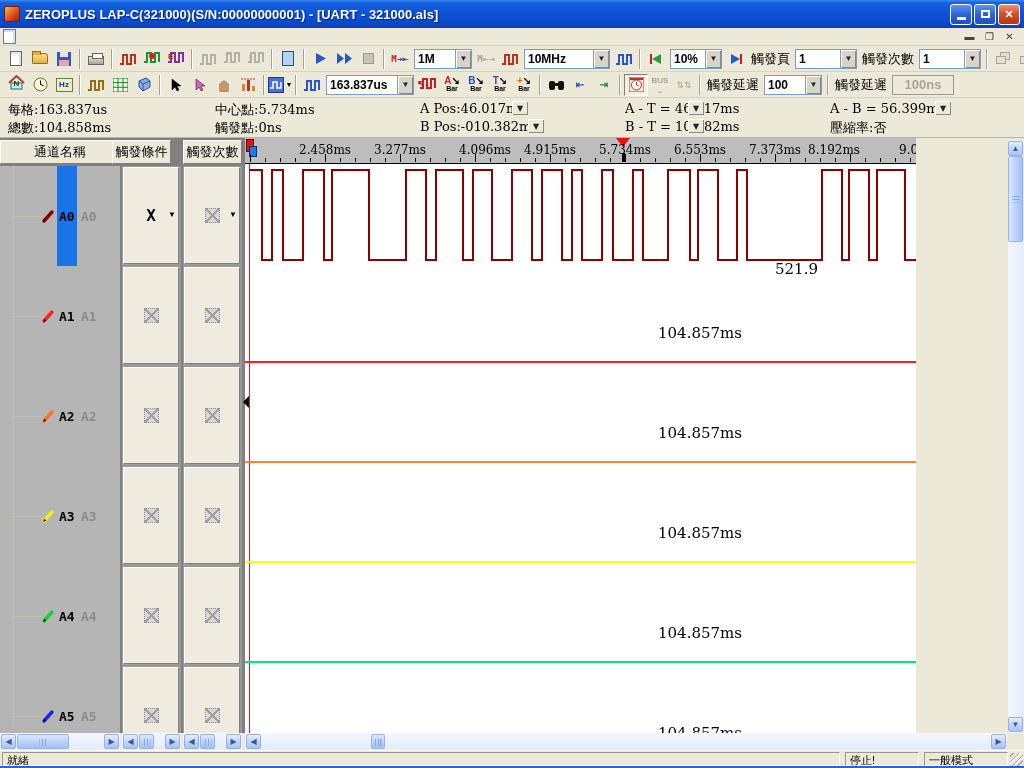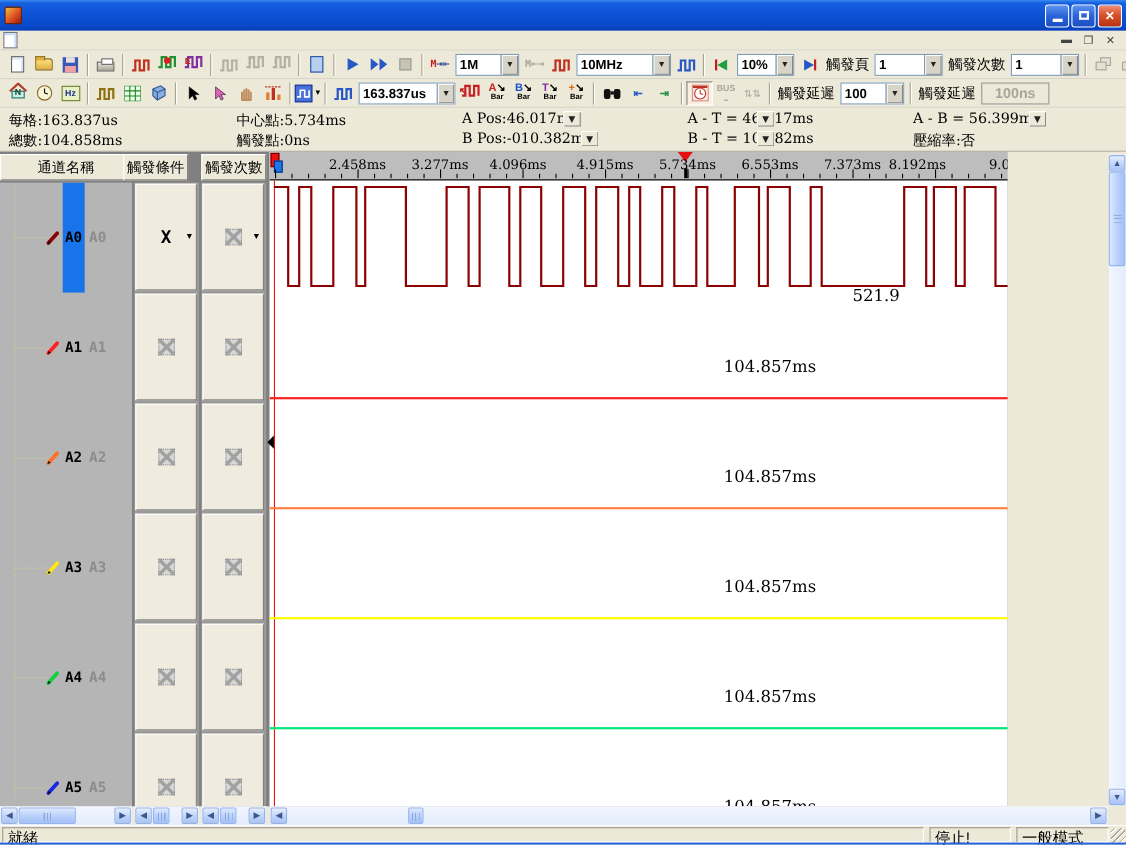--- a/index.html
+++ b/index.html
@@ -119,34 +119,35 @@
   #vscroll { position:absolute; left:1008px; top:140px; width:16px; height:593px;
     background:linear-gradient(90deg,#F2F6FE,#E3ECFD); }
   #vthumb { position:absolute; left:0px; top:16px; width:15px; height:86px; border-radius:2px;
     background:linear-gradient(90deg,#DCE9FE,#BCD2FB 50%,#A3C0F4); border:1px solid #96B4EF; }
   .grip-v { position:absolute; top:50%; left:50%; transform:translate(-50%,-50%); width:7px; height:7px;
     background:repeating-linear-gradient(0deg,#89A8E0 0 1px,transparent 1px 3px); }
   #sb-corner { position:absolute; left:1008px; top:733px; width:16px; height:17px; background:#ECE9D8; }
 
   
   #statusbar { position:absolute; left:0; top:750px; width:1024px; height:16px; background:#ECE9D8;
-    border-top:1px solid #fff; font-size:14px; }
+    border-top:1px solid #fff; font-size:11px; }
   .spanel { position:absolute; top:1px; height:14px; border:1px solid; border-color:#9C988C #fff #fff #9C988C;
     padding:0 4px; white-space:nowrap; }
   #grip { position:absolute; right:1px; top:2px; width:13px; height:13px;
     background:repeating-linear-gradient(135deg,transparent 0 2px,#A8A49A 2px 3px,#fff 3px 4px); }
   #bottom-edge { position:absolute; left:0; top:766px; width:1024px; height:2px; background:#2663E0; }
 </style>
 </head>
 <body>
 
 <div id="win">
 
   <div id="titlebar">
     <div id="app-icon"></div>
+    <div id="title-text">ZEROPLUS LAP-C(321000)(S/N:00000000001) - [UART - 321000.als]</div>
     <div class="wbtns">
       <div class="wbtn">
           <span class="minus"></span>
         </div>
       <div class="wbtn">
           <span class="box"></span>
         </div>
       <div class="wbtn close">✕</div>
     </div>
   </div>
@@ -623,21 +624,21 @@
           <span class="rtick" style="left: 650px; height: 4px;"></span>
           <span class="rtick" style="left: 665px; height: 4px;"></span>
           <span class="rtick" style="left: 680px; height: 8px;"></span>
           <span class="rtick" style="left: 695px; height: 4px;"></span>
           <span class="rtick" style="left: 710px; height: 4px;"></span>
           <span class="rtick" style="left: 725px; height: 4px;"></span>
           <span class="rtick" style="left: 740px; height: 4px;"></span>
           <span class="rtick" style="left: 755px; height: 8px;"></span>
           <span class="rlabel" style="left: 80px;">2.458ms</span>
           <span class="rlabel" style="left: 155px;">3.277ms</span>
-          <span class="rlabel" style="left: 226px;">4.096ms</span>
+          <span class="rlabel" style="left: 240px;">4.096ms</span>
           <span class="rlabel" style="left: 305px;">4.915ms</span>
           <span class="rlabel" style="left: 380px;">5.734ms</span>
           <span class="rlabel" style="left: 455px;">6.553ms</span>
           <span class="rlabel" style="left: 530px;">7.373ms</span>
           <span class="rlabel" style="left: 589px;">8.192ms</span>
           <span class="rlabel" style="left: 680px;">9.011ms</span>
           <span class="rlabel" style="left: 752px;">9.83ms</span>
           <span class="rtick" style="left: 377px; width: 3px; height: 9px;"></span>
         </div>
       <div id="redline"></div>

